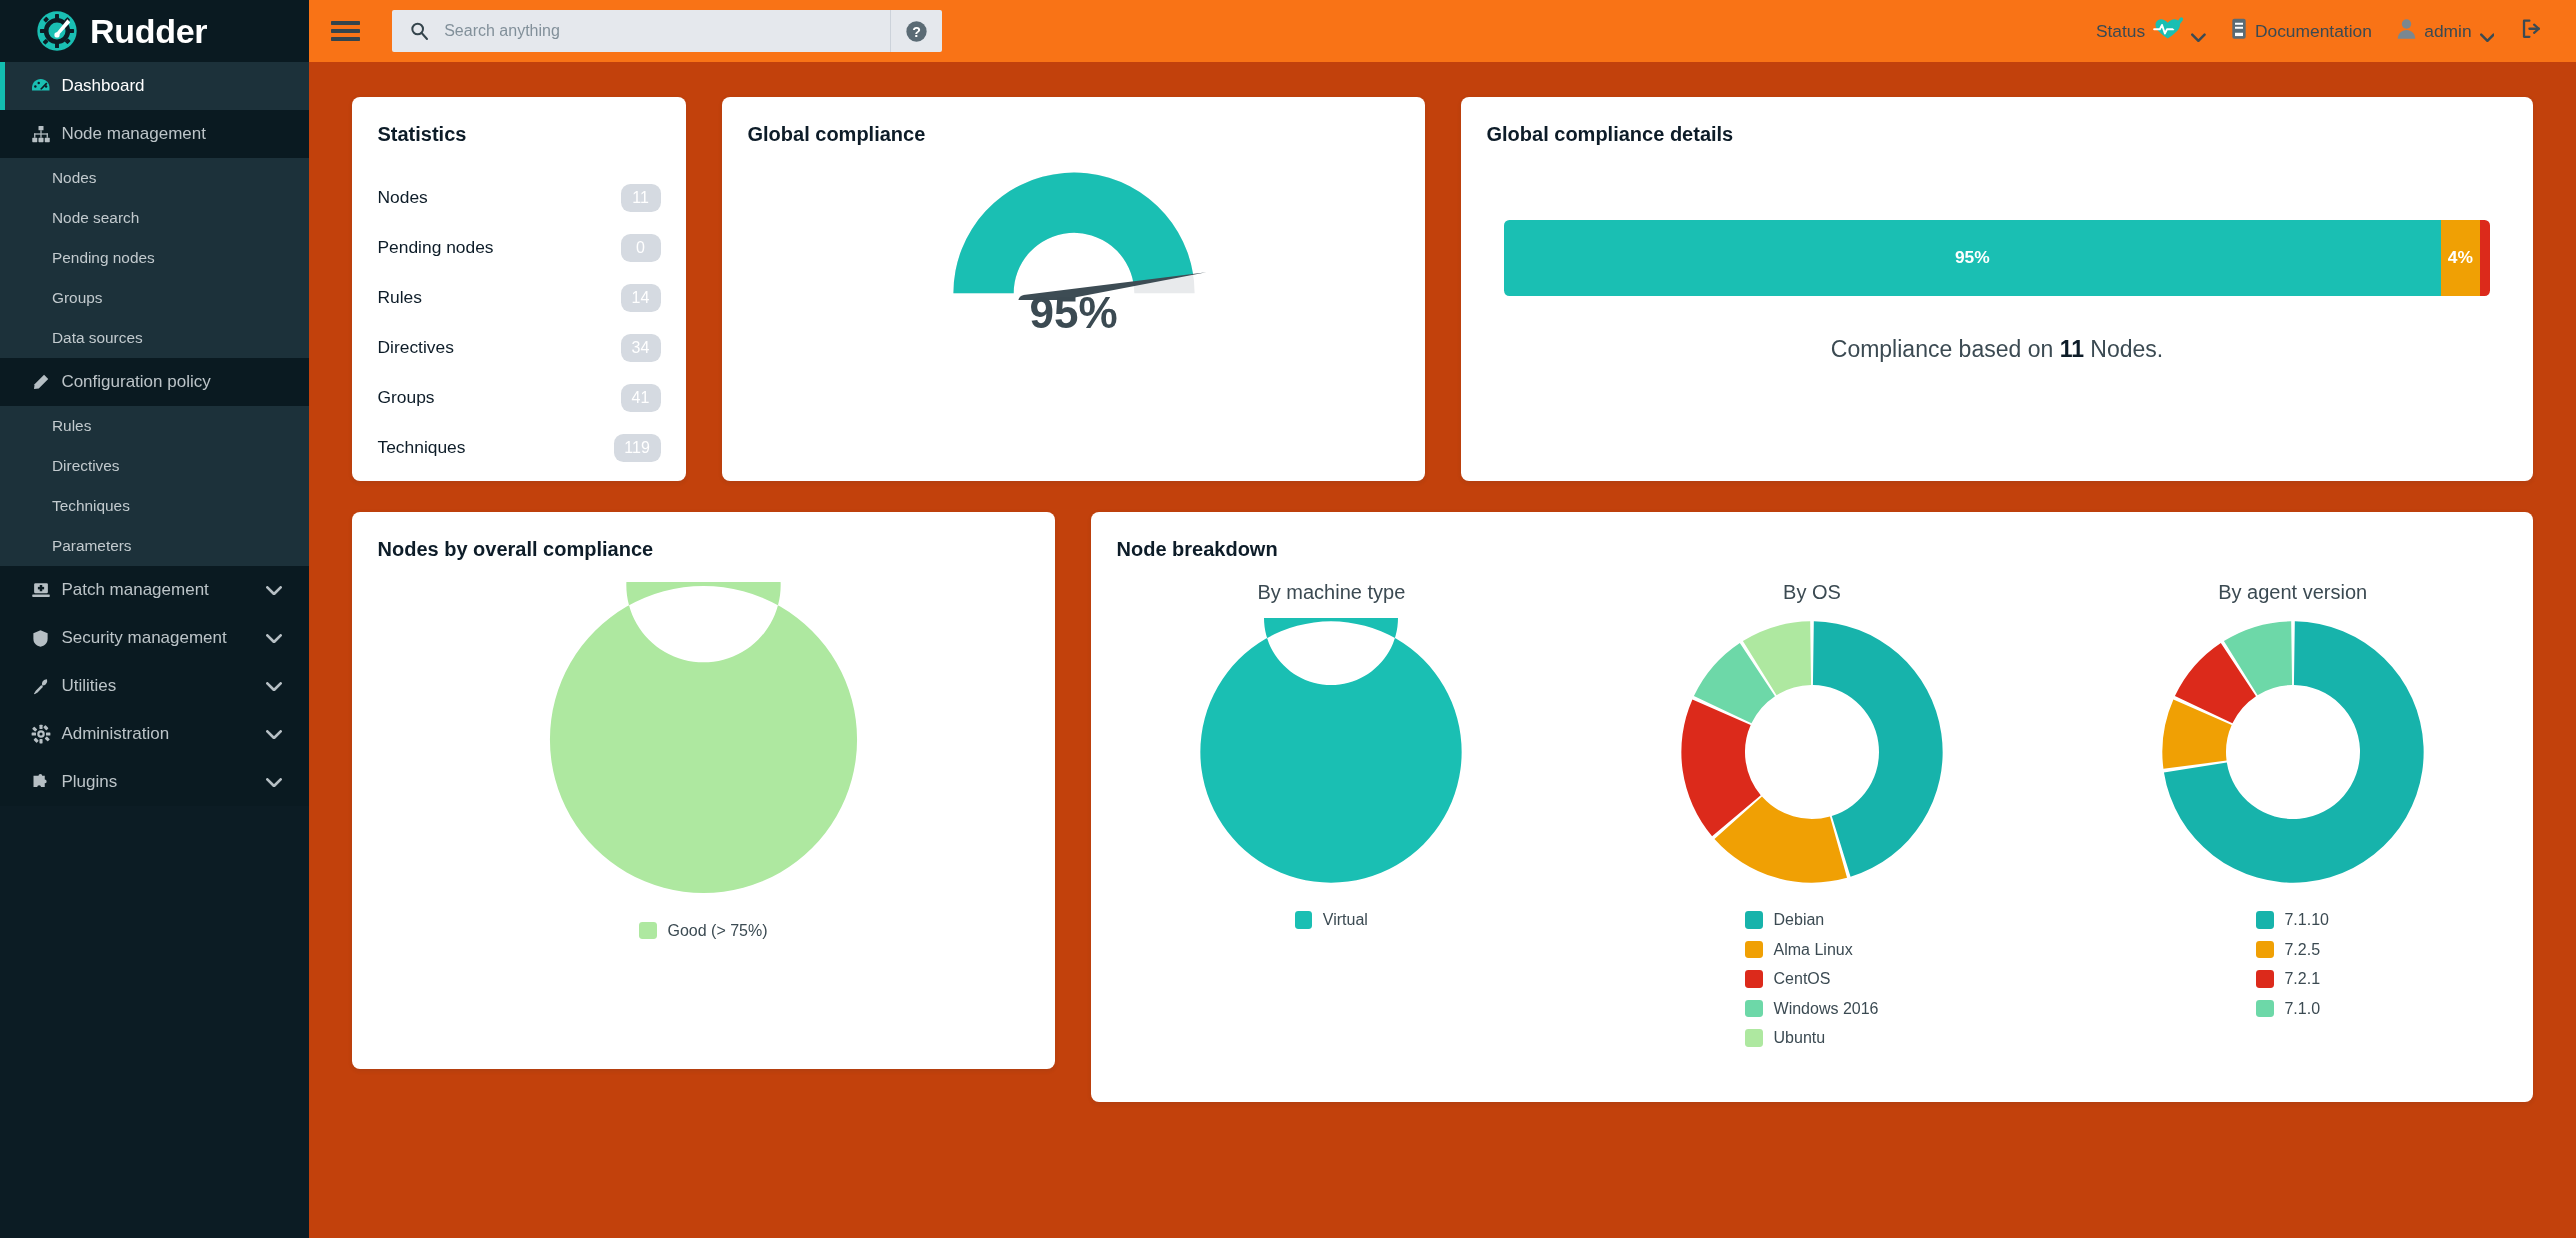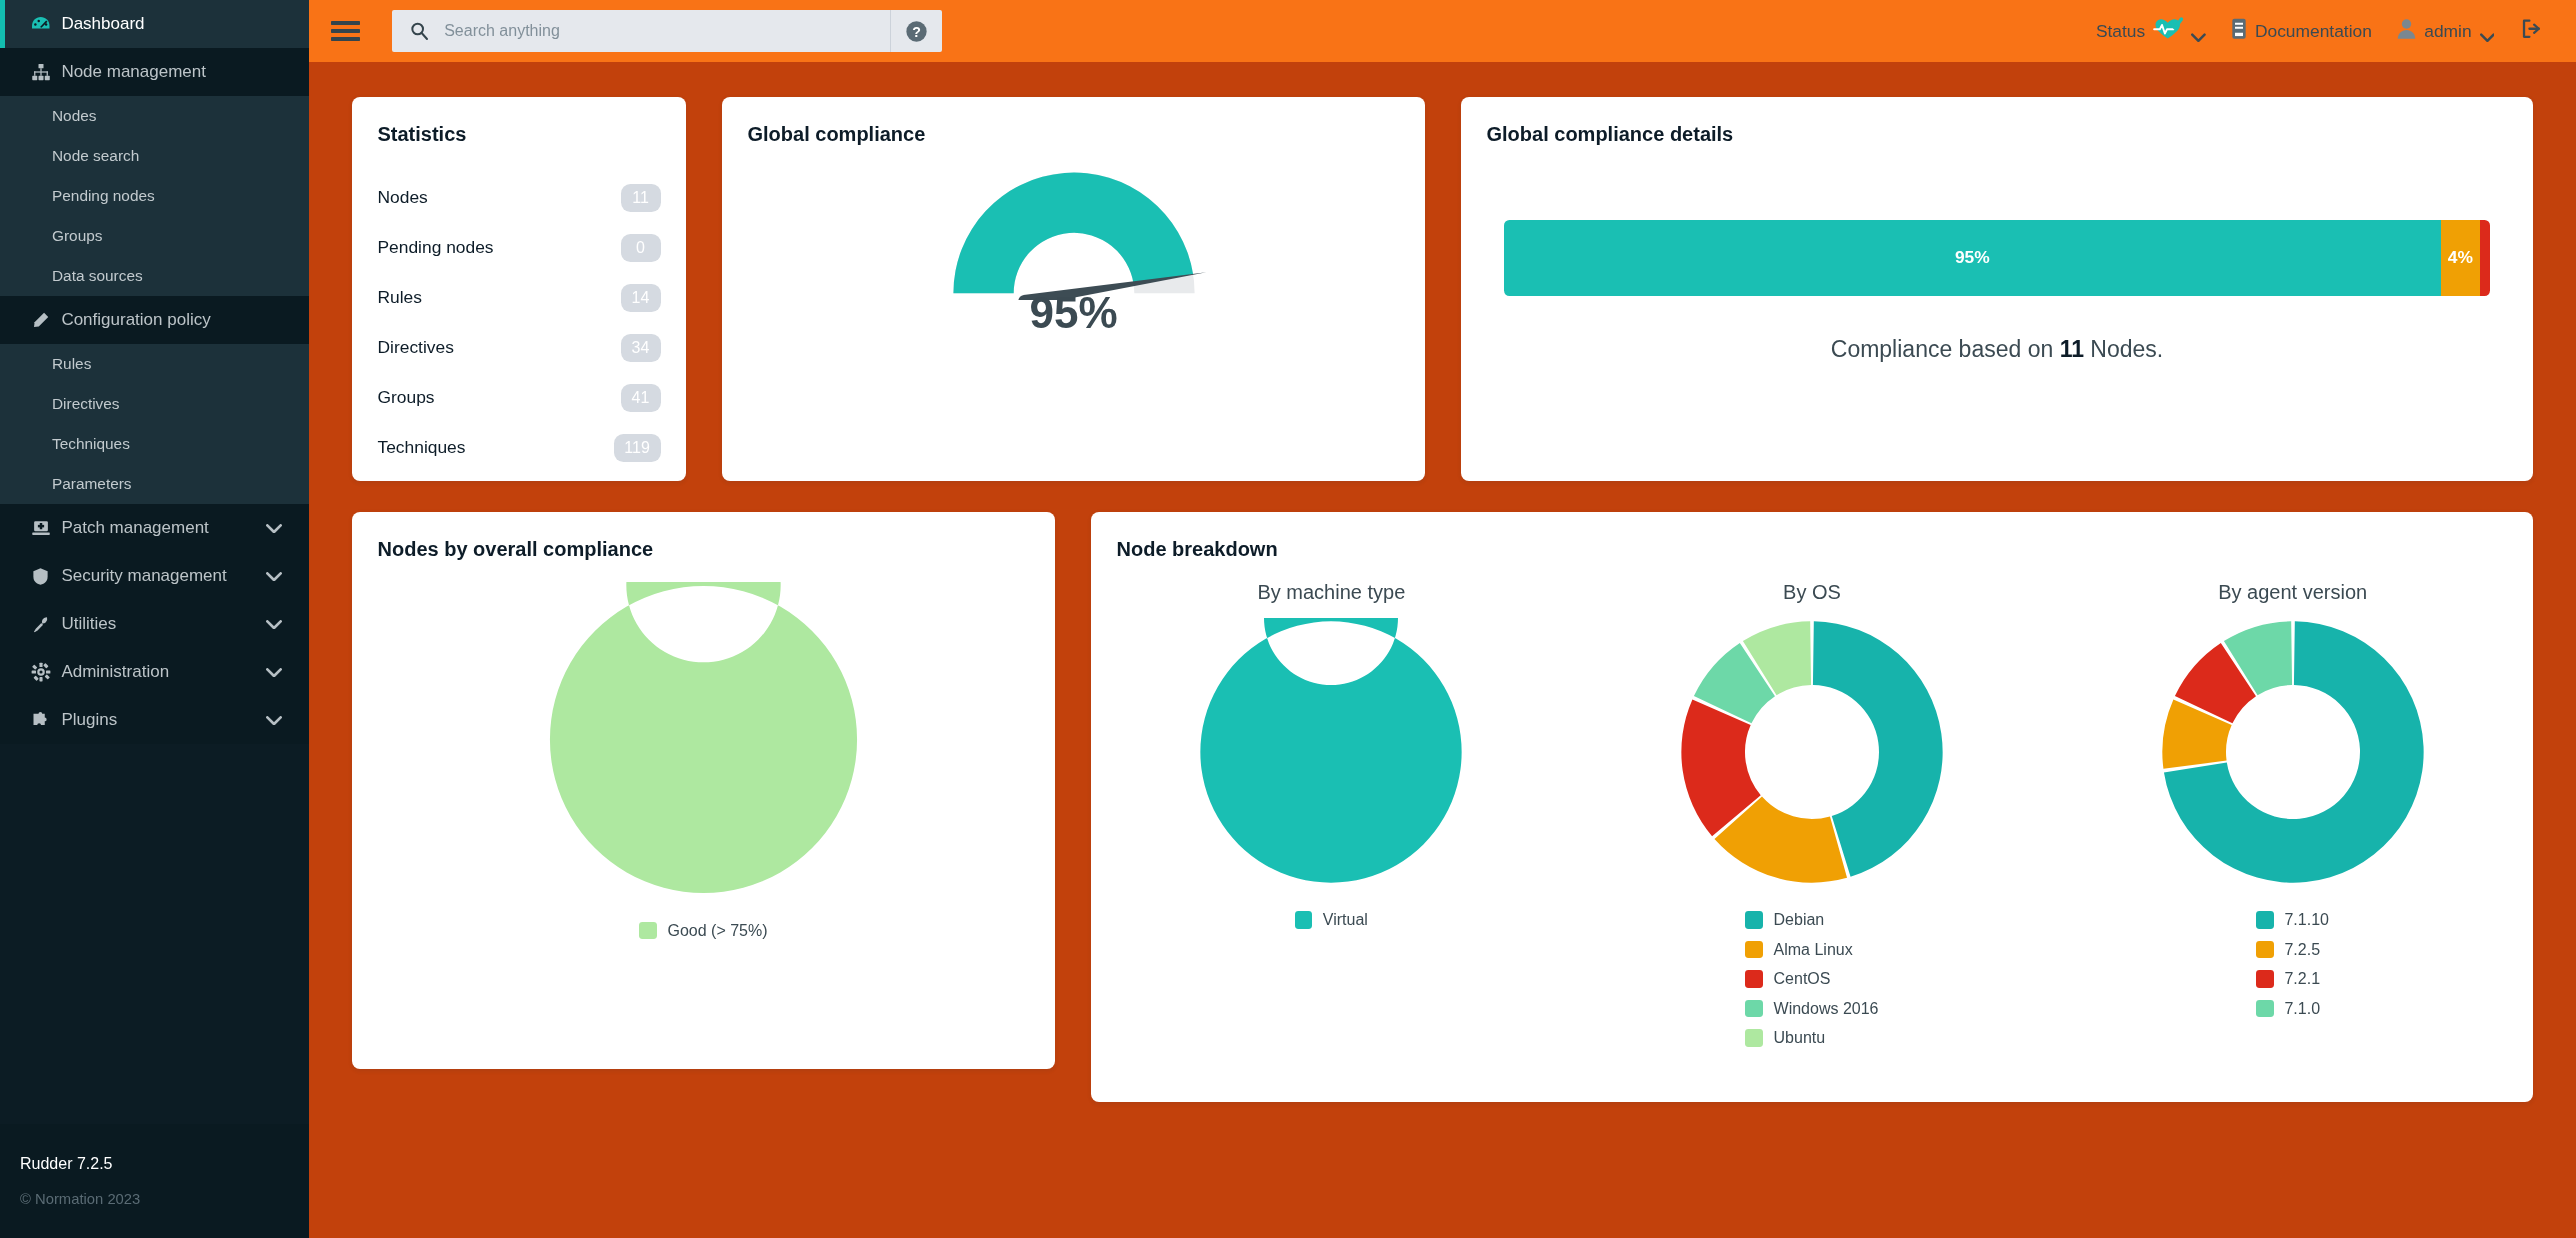--- a/index.html
+++ b/index.html
@@ -187,20 +187,41 @@
     display: flex; align-items: center; gap: 10.7px;
     height: 29.5px; font-size: 16px; color: #3b4a52;
   }
   .swatch { width: 17.4px; height: 17.4px; border-radius: 3.4px; flex: 0 0 17.4px; }
   .legend-center { display: flex; flex-direction: column; align-items: flex-start; }
 </style>
 </head>
 <body>
 
 <div id="sidebar">
+  <div id="brand">
+    <span class="logo-mark">
+      <svg viewBox="0 0 64 64" width="42" height="42">
+        <circle cx="32" cy="32" r="30" fill="#1ABFB3"></circle>
+        <path d="M32 12a20 20 0 1 0 0 40 20 20 0 0 0 0-40zm0 7a13 13 0 1 1 0 26 13 13 0 0 1 0-26z" fill="#0c1c24"></path>
+        <g fill="#0c1c24">
+          <rect x="29" y="6" width="6" height="8" rx="1"></rect>
+          <rect x="29" y="50" width="6" height="8" rx="1"></rect>
+          <rect x="6" y="29" width="8" height="6" rx="1"></rect>
+          <rect x="50" y="29" width="8" height="6" rx="1"></rect>
+          <rect x="12" y="12" width="7" height="6" rx="1" transform="rotate(-45 15 15)"></rect>
+          <rect x="45" y="45" width="7" height="6" rx="1" transform="rotate(-45 48 48)"></rect>
+          <rect x="45" y="12" width="6" height="7" rx="1" transform="rotate(45 48 15)"></rect>
+          <rect x="12" y="45" width="6" height="7" rx="1" transform="rotate(45 15 48)"></rect>
+        </g>
+        <path d="M30 36 L48 14 L52 19 L34 39 Z" fill="#ffffff"></path>
+        <circle cx="32" cy="38" r="4" fill="#ffffff"></circle>
+      </svg>
+    </span>
+    <span class="brand-text">Rudder</span>
+  </div>
 
   <div class="nav-scroll">
 
     <div class="nav-top">
       <span class="nav-ico">
         <svg viewBox="0 0 32 32" width="21.5" height="21.5" fill="#1ABFB3">
           <path d="M16 6C8.8 6 3 11.8 3 19v4h26v-4c0-7.2-5.8-13-13-13z"></path>
           <circle cx="8" cy="17" r="1.8" fill="#0c1c24"></circle>
           <circle cx="24" cy="17" r="1.8" fill="#0c1c24"></circle>
           <circle cx="13" cy="12" r="1.8" fill="#0c1c24"></circle>
@@ -342,24 +363,20 @@
       </span>
       <span class="nav-label">Plugins</span>
       <span class="chev">
         <svg viewBox="0 0 24 14" width="16" height="9.4">
             <path d="M2 2l10 10L22 2" stroke="#b6bfc4" stroke-width="4" fill="none" stroke-linecap="round" stroke-linejoin="round"></path>
           </svg>
       </span>
     </div>
   </div>
 
-  <div id="footer-ver">
-    <span class="ver">Rudder 7.2.5</span>
-    <span class="cop">© Normation 2023</span>
-  </div>
 </div>
 
 <div id="header">
   <div id="burger">
     <span></span>
     <span></span>
     <span></span>
   </div>
 
   <div id="searchbox">

